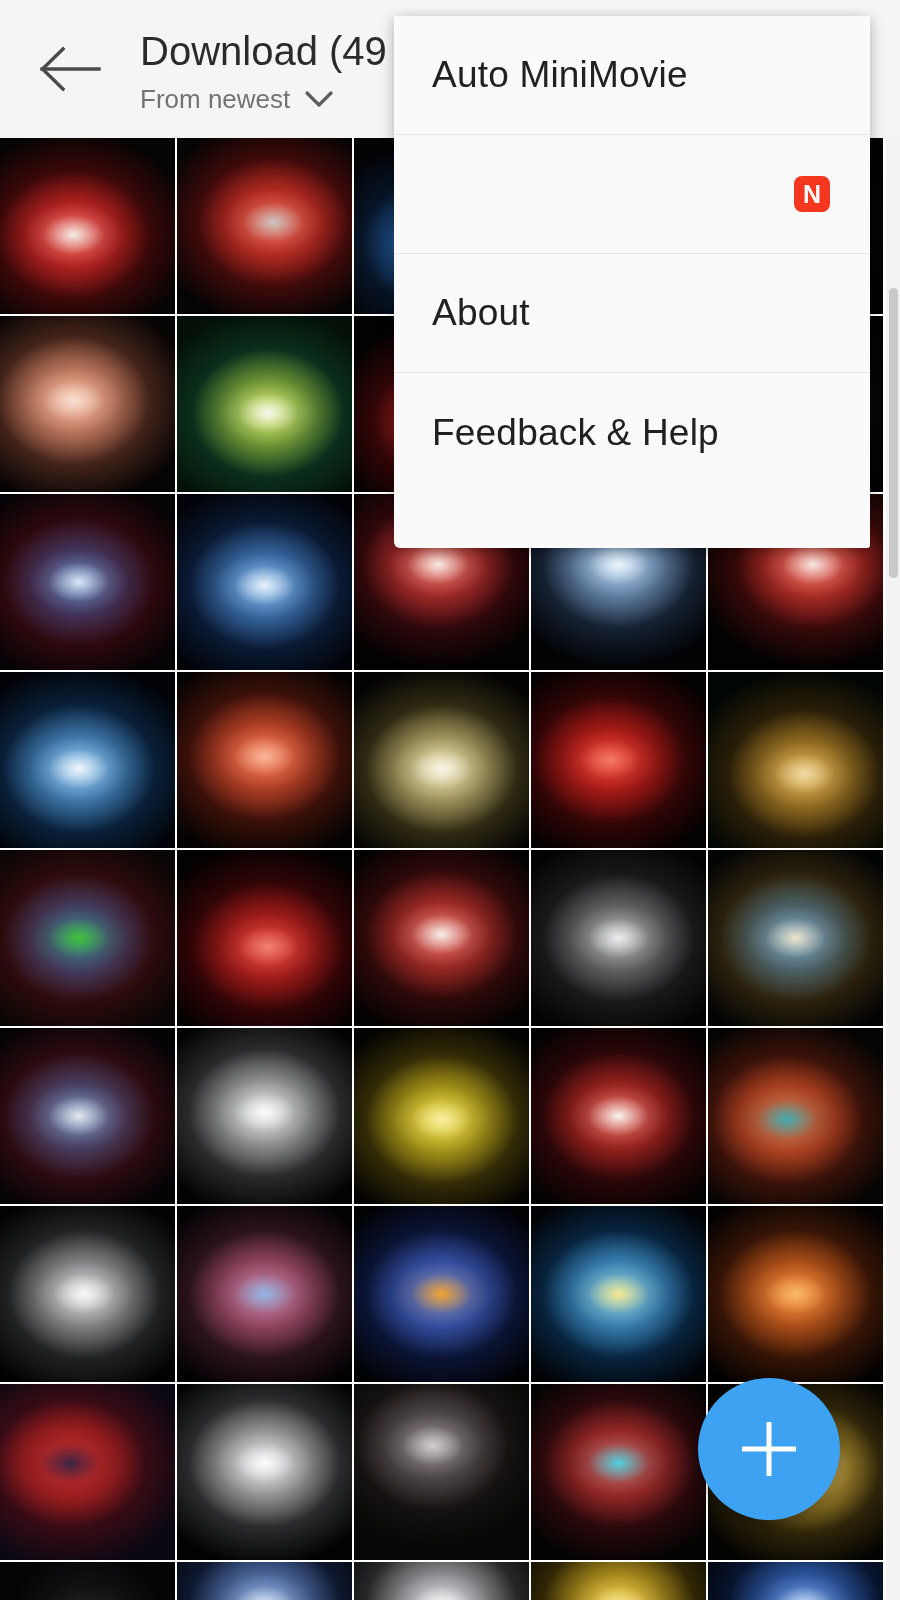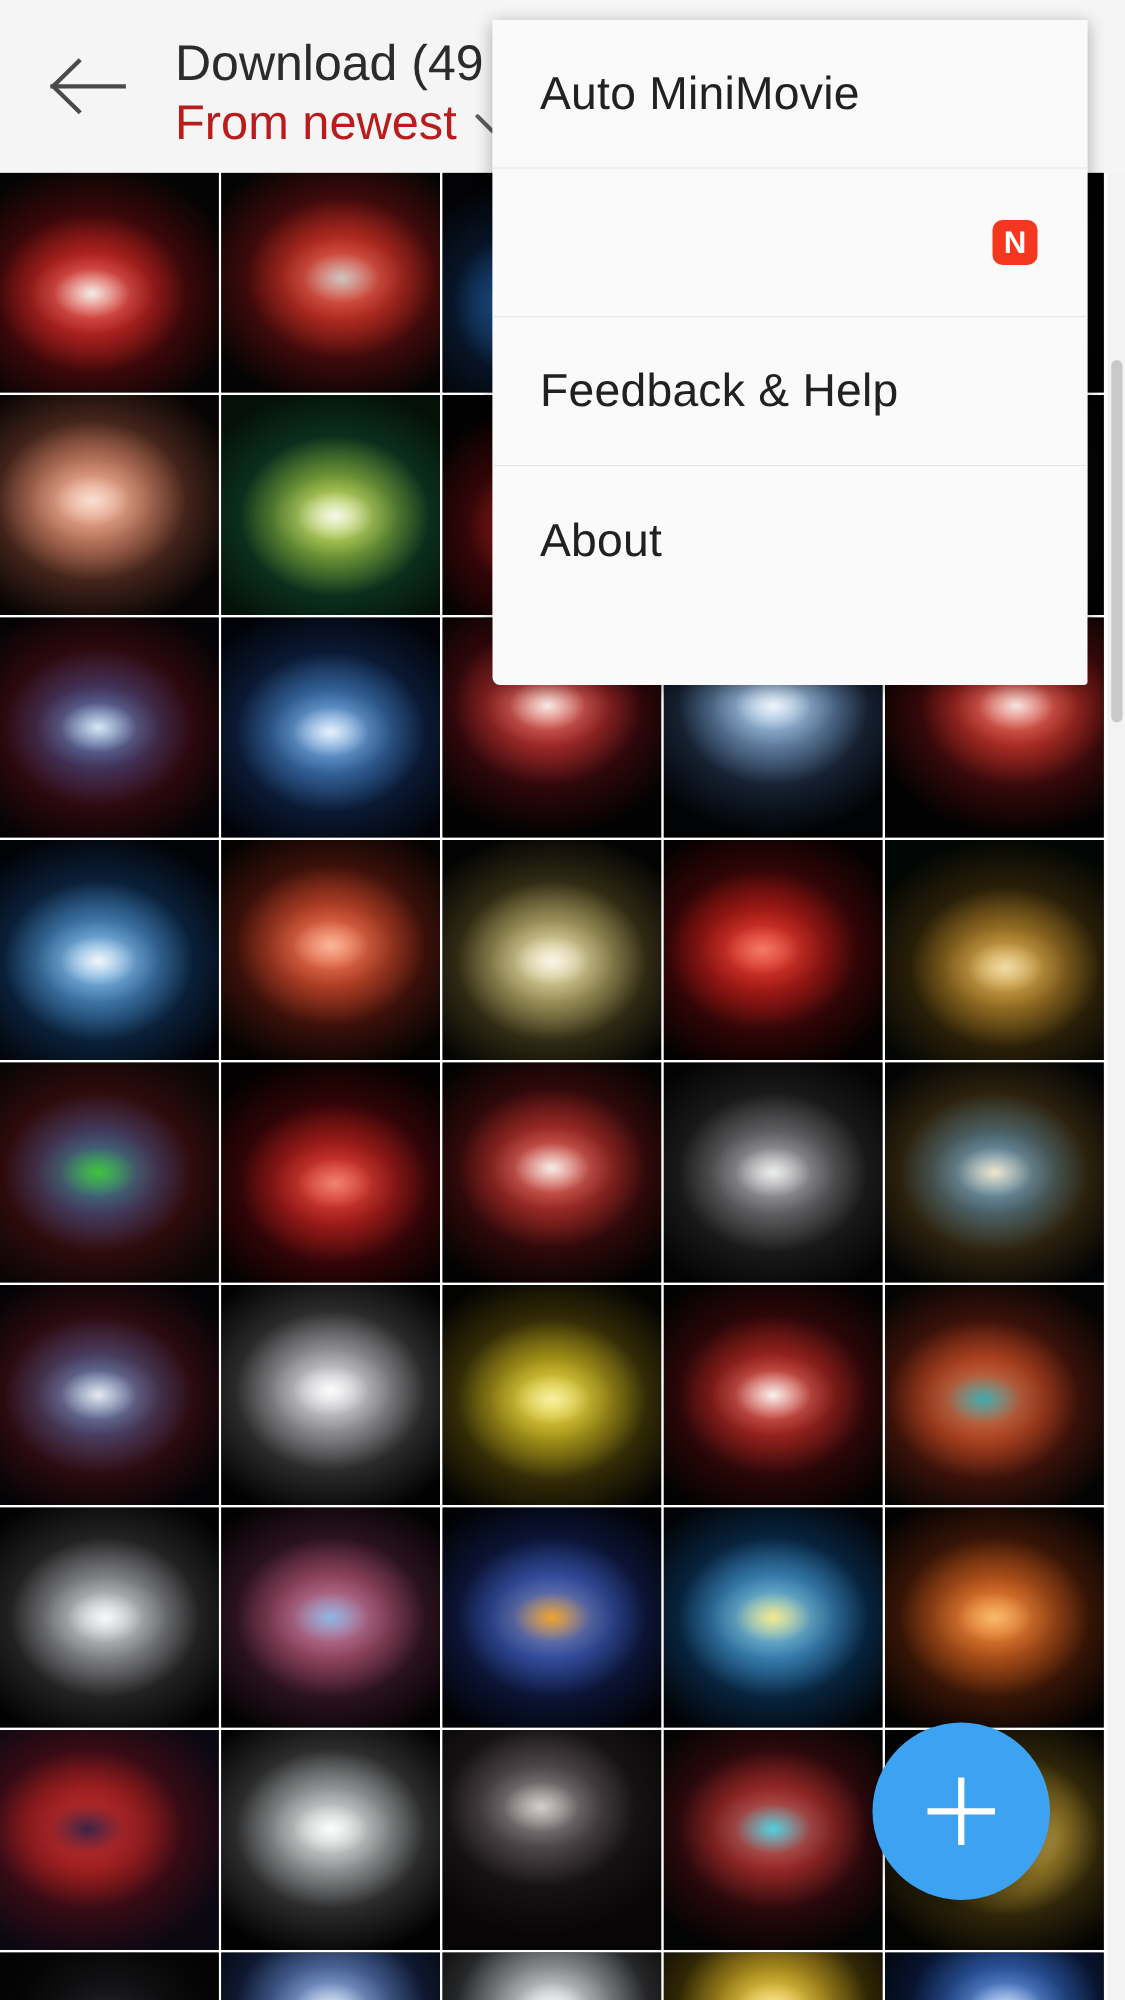--- a/index.html
+++ b/index.html
@@ -44,22 +44,22 @@
     line-height:54px;
     white-space:nowrap;
   }
   .header-sub-row {
     display:flex; align-items:center;
     gap:14px;
     margin-top:1px;
     cursor:pointer;
   }
   .header-sub {
-    font-size:39px;
-    color:#b91c1c;
+    font-size:26px;
+    color:#737373;
     font-weight:400;
     line-height:40px;
     white-space:nowrap;
   }
   .chev-down { width:30px; height:20px; display:block; }
 
   
   .grid-wrap {
     position:absolute;
     top:138px; left:0;
@@ -322,24 +322,24 @@
   </div>
 
   <div class="menu" id="overflow-menu" style="background: rgb(250, 250, 250);">
       <div class="menu-item">
         <span class="menu-label">Auto MiniMovie</span>
       </div>
       <div class="menu-item">
         <span class="badge-n" style="background: rgb(244, 55, 30);">N</span>
       </div>
       <div class="menu-item">
+        <span class="menu-label">About</span>
+      </div>
+      <div class="menu-item">
         <span class="menu-label">Feedback &amp; Help</span>
-      </div>
-      <div class="menu-item">
-        <span class="menu-label">About</span>
       </div>
     </div>
 
   <div class="fab" id="fab" style="background: rgb(61, 162, 242);">
     <svg viewBox="0 0 72 72">
       <path d="M36 9 L36 63 M9 36 L63 36" stroke="#ffffff" stroke-width="5" stroke-linecap="butt"></path>
     </svg>
   </div>
 
 </div>

